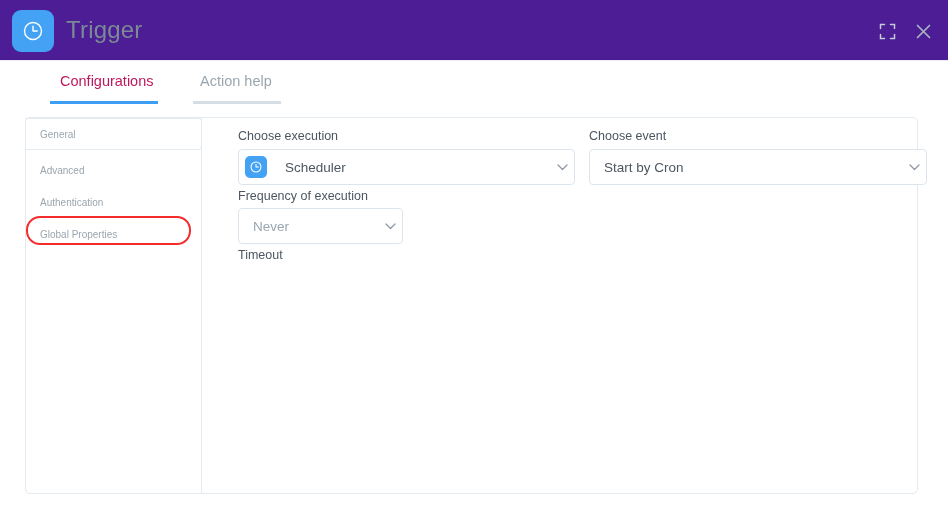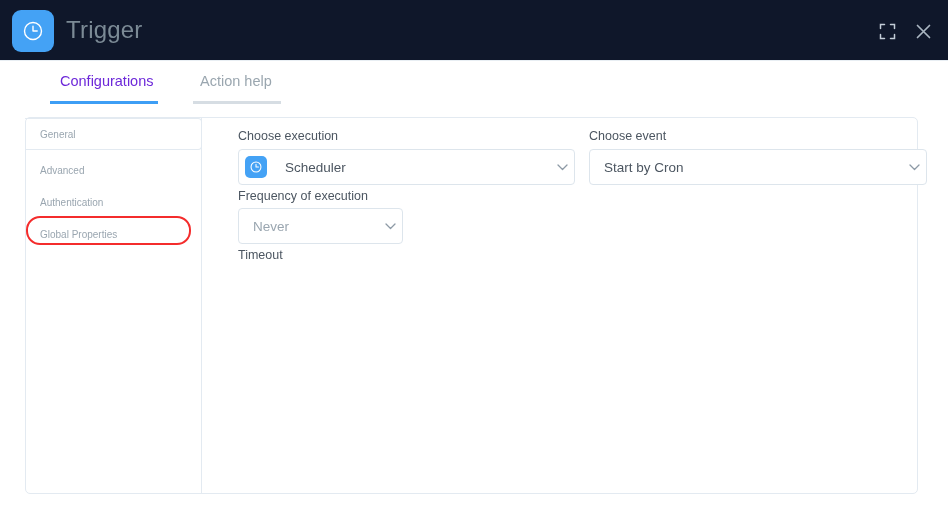--- a/index.html
+++ b/index.html
@@ -15,21 +15,21 @@
     width: 948px; height: 513px;
     background: #ffffff;
   }
 
   
   .header {
     position: absolute;
     left: 0; top: 0;
     width: 948px; height: 61px;
     border-bottom: 1px solid #e8eef3;
-    background: #0f172a;
+    background: #4c1d95;
   }
   .app-icon {
     position: absolute;
     left: 12px; top: 10px;
     width: 42px; height: 42px;
     border-radius: 9px;
     background: #44a2f5;
     display: flex; align-items: center; justify-content: center;
   }
   .app-icon svg { display: block; }
@@ -58,21 +58,21 @@
     left: 0; top: 61px;
     width: 948px; height: 44px;
   }
   .tab {
     position: absolute;
     top: 12px;
     font-size: 14.5px;
     cursor: pointer;
     white-space: nowrap;
   }
-  .tab-configurations { left: 60px; color: #6d28d9; }
+  .tab-configurations { left: 60px; color: #be185d; }
   .tab-actionhelp     { left: 200px; color: #9aa6af; }
   .tab-underline {
     position: absolute;
     height: 3px;
     top: 40px;
   }
   .tab-underline.active { left: 50px; width: 108px; background: #3d9ef5; }
   .tab-underline.idle   { left: 193px; width: 88px; background: #d6dde3; }
 
   

